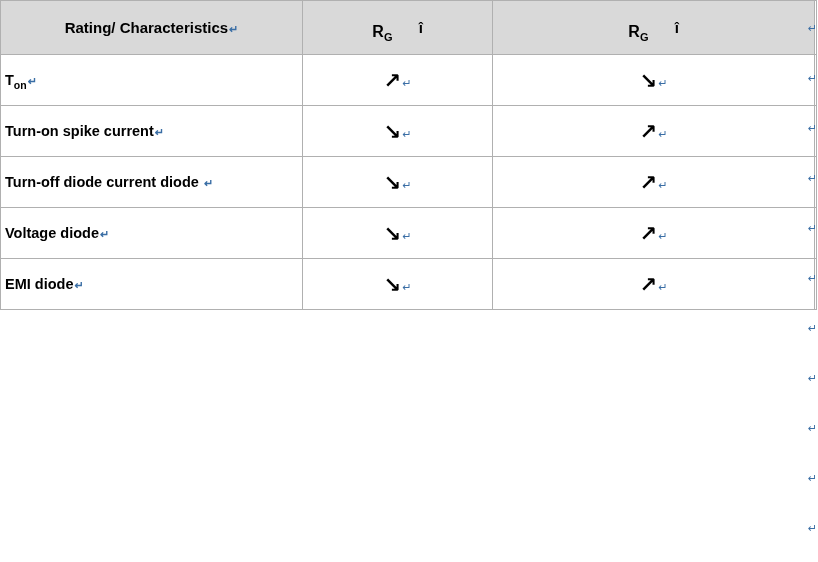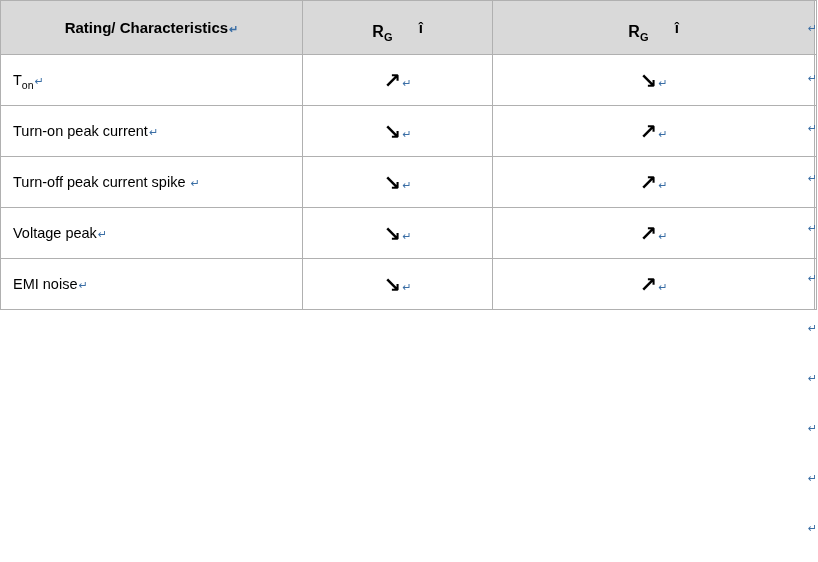--- a/index.html
+++ b/index.html
@@ -48,22 +48,22 @@
   }
   thead th.label-col {
     text-align: center;
   }
   tbody td {
     height: 50px;
     font-size: 14.5px;
   }
   tbody td.label-cell {
     text-align: left;
-    padding-left: 12px;
-    font-weight: normal;
+    padding-left: 4px;
+    font-weight: bold;
   }
   tbody td.arrow-cell {
     text-align: center;
   }
   .sub {
     font-size: 10.5px;
     vertical-align: sub;
     line-height: 0;
   }
   .pilcrow {
@@ -156,44 +156,44 @@
         <td class="label-cell"><span>T</span><span class="sub">on</span><span class="pilcrow">↵</span></td>
         <td class="arrow-cell"><span class="arrow arrow-up">↗</span><span class="pilcrow">↵</span></td>
         <td class="arrow-cell"><span class="arrow arrow-down">↘</span><span class="pilcrow">↵</span></td>
         <td class="edge-col"></td>
       </tr>
 
 
 
 
       <tr>
-        <td class="label-cell"><span>Turn-on peak current</span><span class="sub"></span><span class="pilcrow">↵</span></td>
-        <td class="arrow-cell"><span class="arrow arrow-down">↘</span><span class="pilcrow">↵</span></td>
-        <td class="arrow-cell"><span class="arrow arrow-up">↗</span><span class="pilcrow">↵</span></td>
-        <td class="edge-col"></td>
-      </tr>
-
-      <tr>
-        <td class="label-cell"><span>Turn-off peak current spike </span><span class="sub"></span><span class="pilcrow">↵</span></td>
-        <td class="arrow-cell"><span class="arrow arrow-down">↘</span><span class="pilcrow">↵</span></td>
-        <td class="arrow-cell"><span class="arrow arrow-up">↗</span><span class="pilcrow">↵</span></td>
-        <td class="edge-col"></td>
-      </tr>
-
-
-
-      <tr>
-        <td class="label-cell"><span>Voltage peak</span><span class="sub"></span><span class="pilcrow">↵</span></td>
-        <td class="arrow-cell"><span class="arrow arrow-down">↘</span><span class="pilcrow">↵</span></td>
-        <td class="arrow-cell"><span class="arrow arrow-up">↗</span><span class="pilcrow">↵</span></td>
-        <td class="edge-col"></td>
-      </tr>
-
-      <tr>
-        <td class="label-cell"><span>EMI noise</span><span class="sub"></span><span class="pilcrow">↵</span></td>
+        <td class="label-cell"><span>Turn-on spike current</span><span class="sub"></span><span class="pilcrow">↵</span></td>
+        <td class="arrow-cell"><span class="arrow arrow-down">↘</span><span class="pilcrow">↵</span></td>
+        <td class="arrow-cell"><span class="arrow arrow-up">↗</span><span class="pilcrow">↵</span></td>
+        <td class="edge-col"></td>
+      </tr>
+
+      <tr>
+        <td class="label-cell"><span>Turn-off diode current diode </span><span class="sub"></span><span class="pilcrow">↵</span></td>
+        <td class="arrow-cell"><span class="arrow arrow-down">↘</span><span class="pilcrow">↵</span></td>
+        <td class="arrow-cell"><span class="arrow arrow-up">↗</span><span class="pilcrow">↵</span></td>
+        <td class="edge-col"></td>
+      </tr>
+
+
+
+      <tr>
+        <td class="label-cell"><span>Voltage diode</span><span class="sub"></span><span class="pilcrow">↵</span></td>
+        <td class="arrow-cell"><span class="arrow arrow-down">↘</span><span class="pilcrow">↵</span></td>
+        <td class="arrow-cell"><span class="arrow arrow-up">↗</span><span class="pilcrow">↵</span></td>
+        <td class="edge-col"></td>
+      </tr>
+
+      <tr>
+        <td class="label-cell"><span>EMI diode</span><span class="sub"></span><span class="pilcrow">↵</span></td>
         <td class="arrow-cell"><span class="arrow arrow-down">↘</span><span class="pilcrow">↵</span></td>
         <td class="arrow-cell"><span class="arrow arrow-up">↗</span><span class="pilcrow">↵</span></td>
         <td class="edge-col"></td>
       </tr>
 
     </tbody>
   </table>
 
   <div class="edge-marks">
     <span style="top:22px">↵</span>

